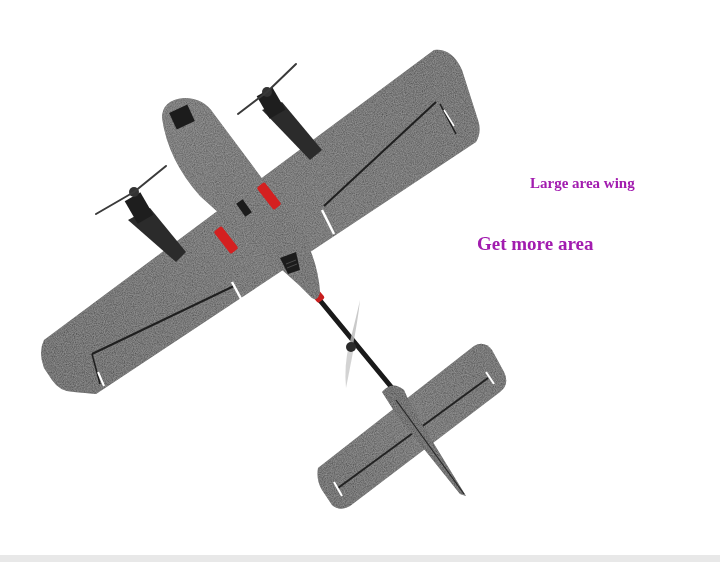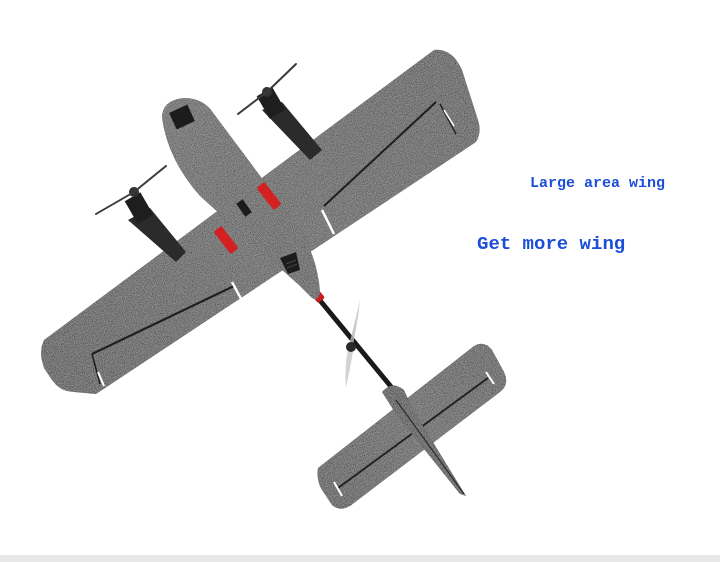--- a/index.html
+++ b/index.html
@@ -5,23 +5,23 @@
   html, body { margin: 0; padding: 0; }
   body {
     width: 720px; height: 562px; overflow: hidden;
     background: #ffffff;
     font-family: "Liberation Sans", "DejaVu Sans", sans-serif;
     position: relative;
   }
   .canvas { position: absolute; left: 0; top: 0; width: 720px; height: 562px; }
   .caption {
     position: absolute;
-    color: #1d4ed8;
+    color: #a21caf;
     font-weight: bold;
-    font-family: Liberation Mono, monospace;
+    font-family: Liberation Serif, serif;
     white-space: nowrap;
     letter-spacing: 0px;
   }
   .caption-1 { left: 530px; top: 175px; font-size: 15px; }
   .caption-2 { left: 477px; top: 233px; font-size: 19px; }
   .bottom-band {
     position: absolute; left: 0; bottom: 0; width: 720px; height: 7px;
     background: #e8e8e8;
   }
 </style>
@@ -123,15 +123,15 @@
 
       <g>
         <rect x="221" y="226" width="10" height="28" rx="2" fill="#d42020" transform="rotate(-38 226 240)"></rect>
         <rect x="264" y="182" width="10" height="28" rx="2" fill="#d42020" transform="rotate(-38 269 196)"></rect>
       </g>
     </g>
   </svg>
 </div>
 
 <div class="caption caption-1">Large area wing</div>
-<div class="caption caption-2">Get more wing</div>
+<div class="caption caption-2">Get more area</div>
 
 <div class="bottom-band"></div>
 
 </body></html>

